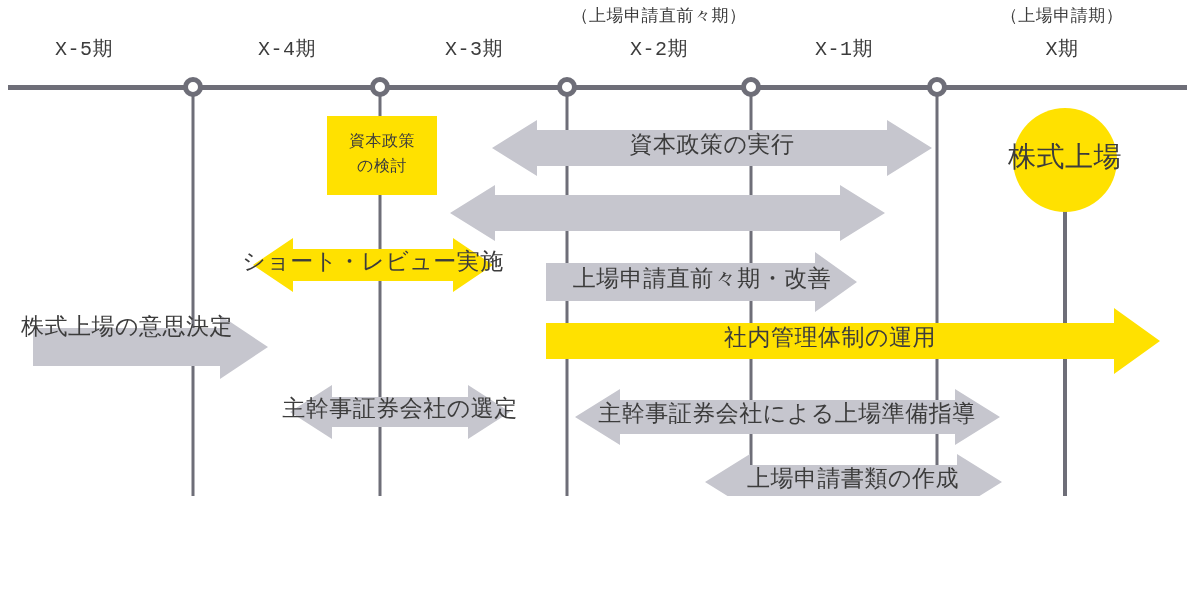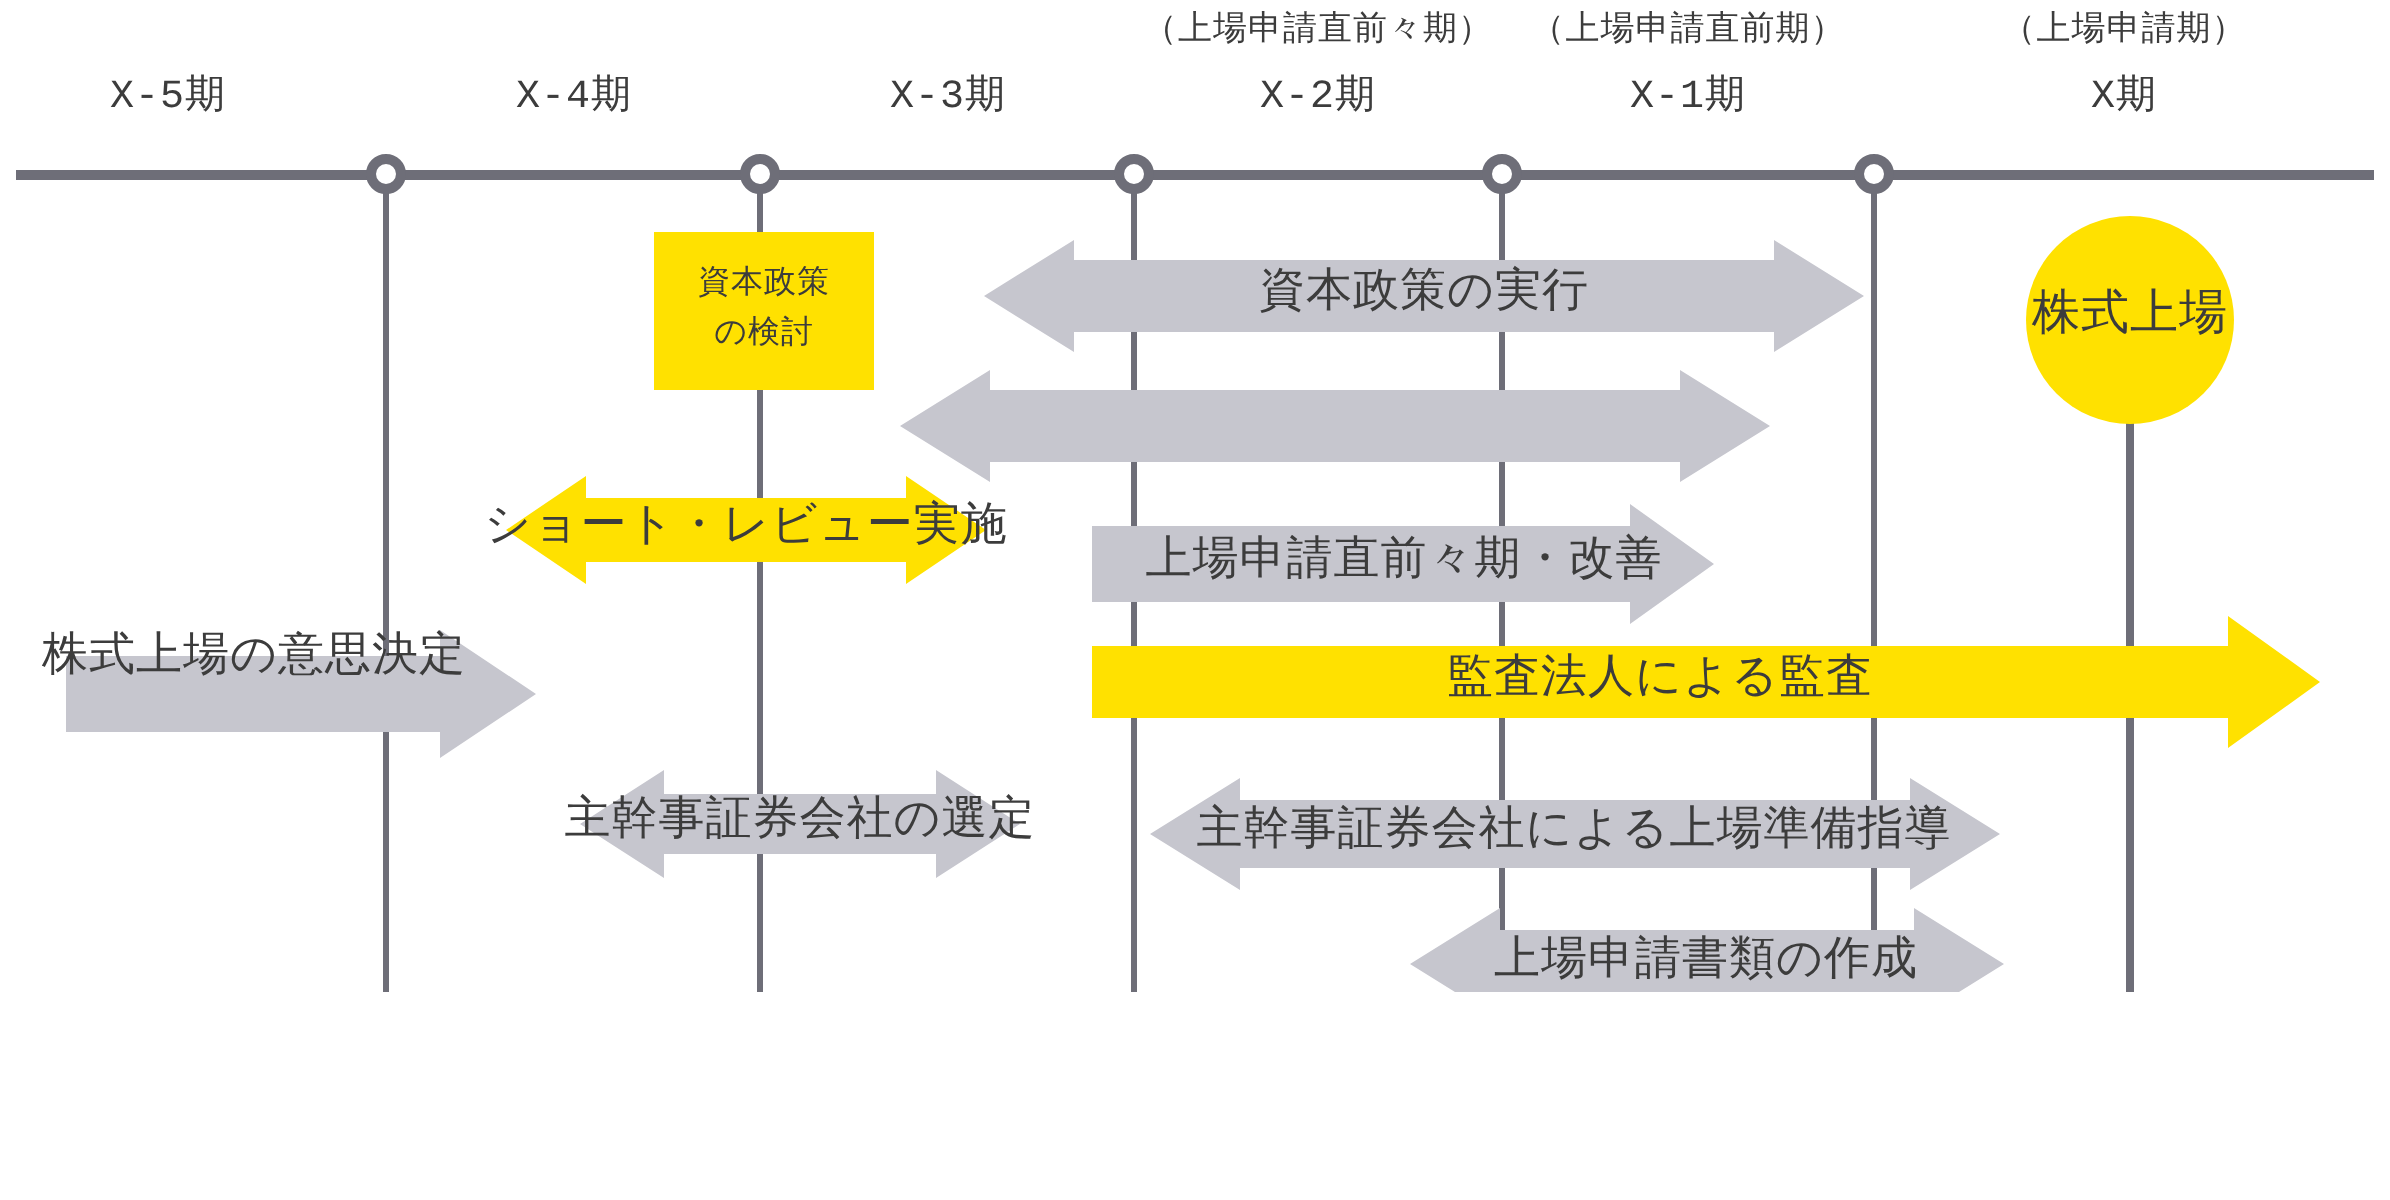--- a/index.html
+++ b/index.html
@@ -11,21 +11,21 @@
   .canvas svg { position:absolute; left:0; top:0; }
   .lbl {
     position:absolute; transform:translate(-50%,-50%);
     white-space:nowrap; text-align:center; line-height:1.35;
     color:#3c3c3c; letter-spacing:0.5px;
   }
   .annot   { font-size:17px; }
   .period  { font-size:20px; }
   .band    { font-size:23px; }
   .boxlbl  { font-size:16px; white-space:pre-line; line-height:1.55; }
-  .circlbl { font-size:24px; }
+  .circlbl { font-size:28px; }
 </style>
 </head>
 <body>
 
 <div class="canvas">
 
   <svg width="1195" height="600" viewBox="0 0 1195 600">
 
     <g stroke="#6E6E78" stroke-width="3">
       <line x1="193" y1="96" x2="193" y2="584"></line>
@@ -72,36 +72,35 @@
       <circle cx="380" cy="87" r="7.5"></circle>
       <circle cx="567" cy="87" r="7.5"></circle>
       <circle cx="751" cy="87" r="7.5"></circle>
       <circle cx="937" cy="87" r="7.5"></circle>
     </g>
 
     <rect x="8" y="583" width="1179" height="7" fill="#6E6E78"></rect>
   </svg>
 
   <div class="lbl annot" style="left:659px;top:17px">（上場申請直前々期）</div>
-  <div class="lbl annot" style="left:844px;top:17px">（上場申請直前期）</div>
   <div class="lbl annot" style="left:1062px;top:17px">（上場申請期）</div>
 
   <div class="lbl period" style="left:84px;top:49px">X-5期</div>
   <div class="lbl period" style="left:287px;top:49px">X-4期</div>
   <div class="lbl period" style="left:474px;top:49px">X-3期</div>
   <div class="lbl period" style="left:659px;top:49px">X-2期</div>
   <div class="lbl period" style="left:844px;top:49px">X-1期</div>
   <div class="lbl period" style="left:1062px;top:49px">X期</div>
 
   <div class="lbl boxlbl" style="left:382px;top:155px">資本政策
 の検討</div>
   <div class="lbl band" style="left:712px;top:147px">資本政策の実行</div>
   <div class="lbl band" style="left:373px;top:264px">ショート・レビュー実施</div>
   <div class="lbl band" style="left:702px;top:281px">上場申請直前々期・改善</div>
-  <div class="lbl band" style="left:830px;top:340px">監査法人による監査</div>
+  <div class="lbl band" style="left:830px;top:340px">社内管理体制の運用</div>
   <div class="lbl band" style="left:127px;top:329px">株式上場の意思決定</div>
   <div class="lbl band" style="left:400px;top:411px">主幹事証券会社の選定</div>
   <div class="lbl band" style="left:787px;top:416px">主幹事証券会社による上場準備指導</div>
   <div class="lbl band" style="left:853px;top:481px">上場申請書類の作成</div>
   <div class="lbl band" style="left:1000px;top:547px">上場審査</div>
   <div class="lbl circlbl" style="left:1065px;top:159px">株式上場</div>
 
 </div>
 
 </body></html>

